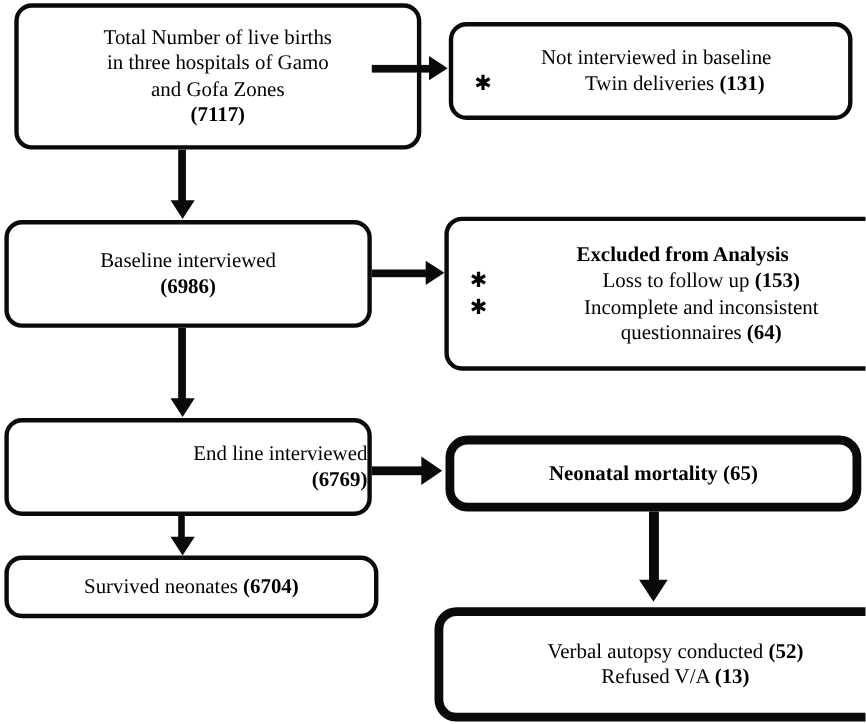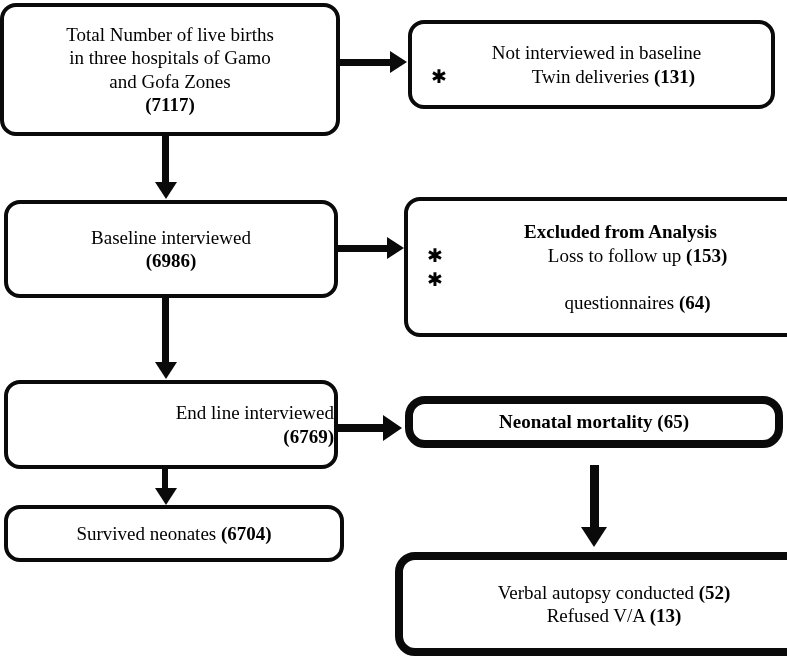--- a/index.html
+++ b/index.html
@@ -94,21 +94,21 @@
     border-top: 11px solid transparent;
     border-bottom: 11px solid transparent;
     border-left: 17px solid #0a0a0a;
   }
 </style>
 </head>
 <body>
 
 <div id="canvas">
 
-  <div class="box" style="left:0; top:3px; width:340px; height:133px;">
+  <div class="box" style="left:13px; top:3px; width:370px; height:133px;">
     <span class="line">Total Number of live births</span>
     <span class="line">in three hospitals of Gamo</span>
     <span class="line">and Gofa Zones</span>
     <span class="line bold">(7117)</span>
   </div>
 
   <div class="box listbox" style="left:408px; top:20px; width:367px; height:89px;">
     <span class="head">Not interviewed in baseline</span>
     <div class="bullet-row">
       <span class="bullet-star">✱</span>
@@ -122,30 +122,30 @@
   </div>
 
   <div class="box listbox" style="left:404px; top:197px; width:423px; height:140px;">
     <span class="head bold">Excluded from Analysis</span>
     <div class="bullet-row">
       <span class="bullet-star">✱</span>
       <span class="bullet-text"><span>Loss to follow up </span><span class="bold">(153)</span></span>
     </div>
     <div class="bullet-row">
       <span class="bullet-star">✱</span>
-      <span class="bullet-text"><br><span>questionnaires </span><span class="bold">(64)</span></span>
+      <span class="bullet-text"><span>Incomplete and inconsistent</span><br><span>questionnaires </span><span class="bold">(64)</span></span>
     </div>
   </div>
 
   <div class="box" style="left:4px; top:380px; width:334px; height:89px;align-items:flex-end;">
     <span class="line">End line interviewed</span>
     <span class="line bold">(6769)</span>
   </div>
 
-  <div class="box thick" style="left:405px; top:396px; width:378px; height:52px;">
+  <div class="box thick" style="left:405px; top:396px; width:378px; height:69px;">
     <span class="line bold">Neonatal mortality (65)</span>
   </div>
 
   <div class="box" style="left:4px; top:505px; width:340px; height:57px;">
     <span class="line"><span>Survived neonates </span><span class="bold">(6704)</span></span>
   </div>
 
   <div class="box thick" style="left:395px; top:552px; width:438px; height:104px;">
     <span class="line"><span>Verbal autopsy conducted </span><span class="bold">(52)</span></span>
     <span class="line"><span>Refused V/A </span><span class="bold">(13)</span></span>

